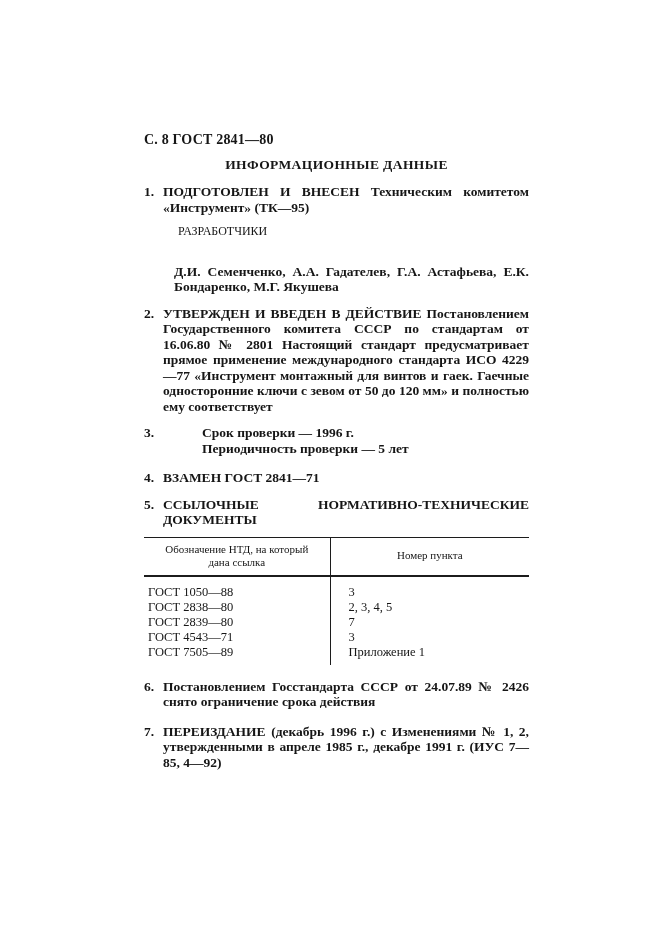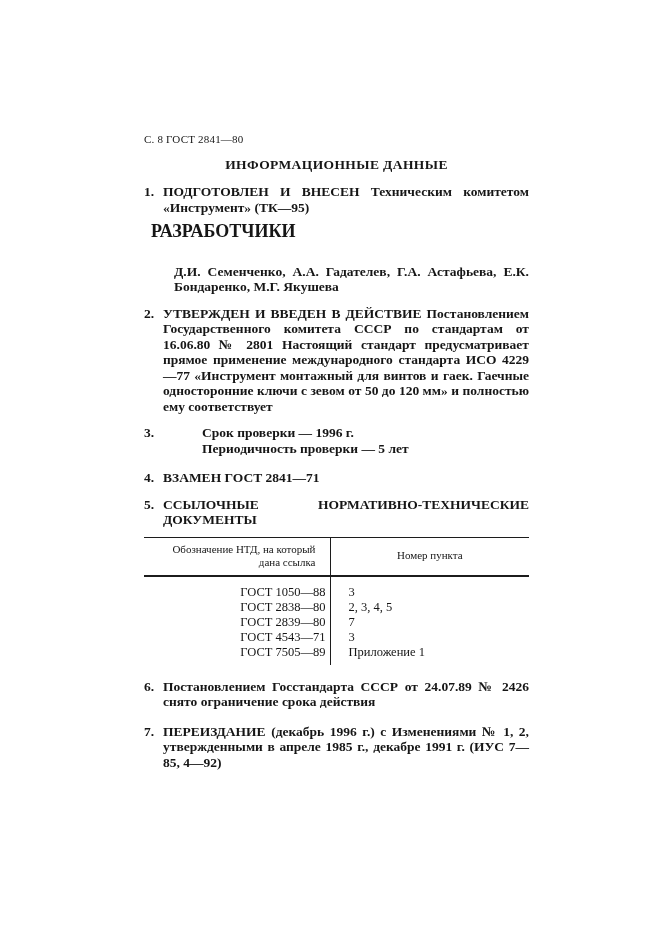--- a/index.html
+++ b/index.html
@@ -13,22 +13,22 @@
     color: #161616;
     overflow: hidden;
   }
   .content {
     position: absolute;
     left: 144px;
     top: 132px;
     width: 385px;
   }
   .page-header {
-    font-weight: normal;
-    font-size: 11px;
+    font-weight: bold;
+    font-size: 14px;
     line-height: 15px;
     letter-spacing: 0.2px;
   }
   .doc-title {
     font-weight: bold;
     font-size: 13.5px;
     line-height: 16px;
     text-align: center;
     margin-top: 10px;
     letter-spacing: 0.4px;
@@ -38,23 +38,23 @@
     margin-top: 11px;
     font-weight: bold;
     font-size: 13.5px;
     line-height: 15.5px;
   }
   .item .num { width: 19px; flex: none; }
   .item .body { flex: 1; text-align: justify; }
   .item .body.lines { white-space: pre-line; text-align: left; margin-left: 39px; }
   .mt14 { margin-top: 14px; }
   .sub-heading {
-    margin: 9px 0 0 7px;
-    font-weight: bold;
-    font-size: 18px;
+    margin: 9px 0 0 34px;
+    font-weight: normal;
+    font-size: 12px;
     line-height: 15.5px;
   }
   .developers {
     margin: 24px 0 0 30px;
     font-weight: bold;
     font-size: 13.5px;
     line-height: 15.5px;
     text-align: justify;
   }
   table.refs {
@@ -69,21 +69,20 @@
     text-align: center;
     vertical-align: middle;
     padding: 5px 14px 6px 14px;
     border-top: 1.5px solid #1c1c1c;
     border-bottom: 2px solid #1c1c1c;
   }
   table.refs th:first-child,
   table.refs td:first-child {
     border-right: 1.5px solid #1c1c1c;
     width: 186px;
-    text-align: right;
   }
   table.refs td {
     font-size: 12.5px;
     line-height: 15px;
     padding: 0 4px;
     text-align: left;
     vertical-align: top;
   }
   table.refs td:last-child { padding-left: 18px; }
   table.refs tbody tr:first-child td { padding-top: 8px; }

